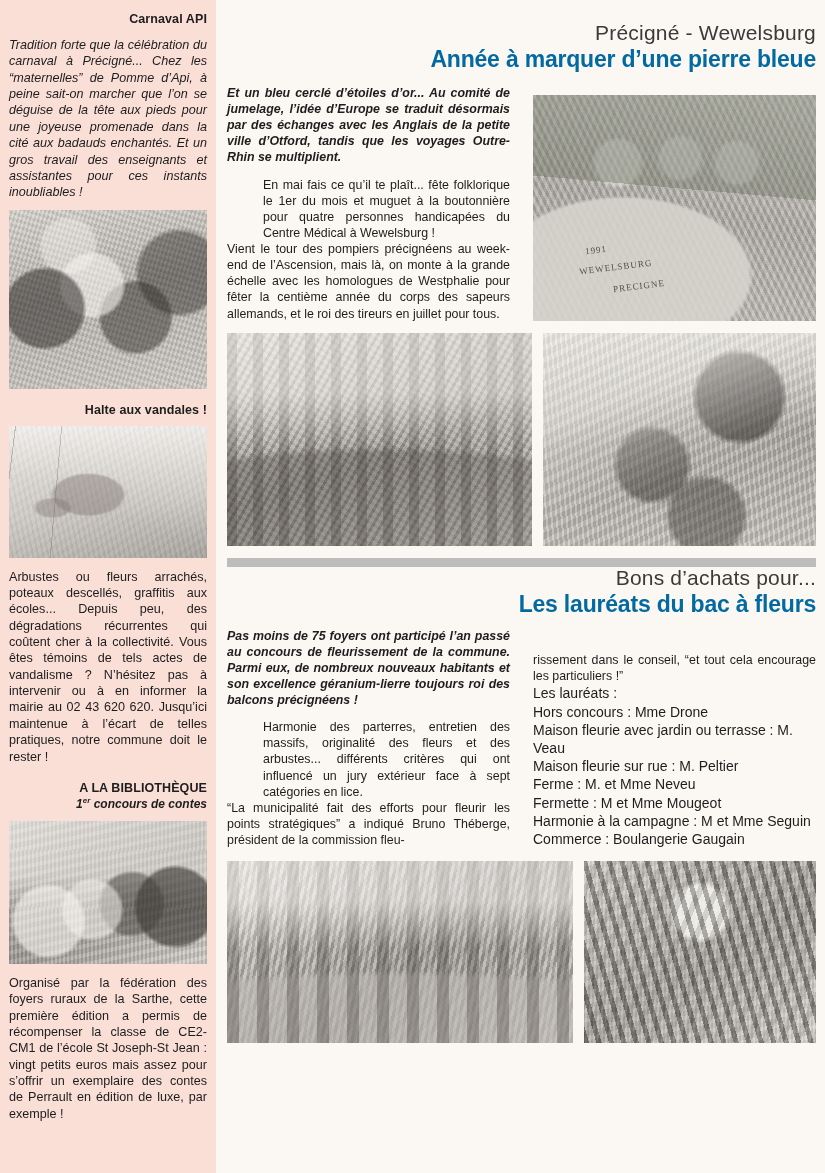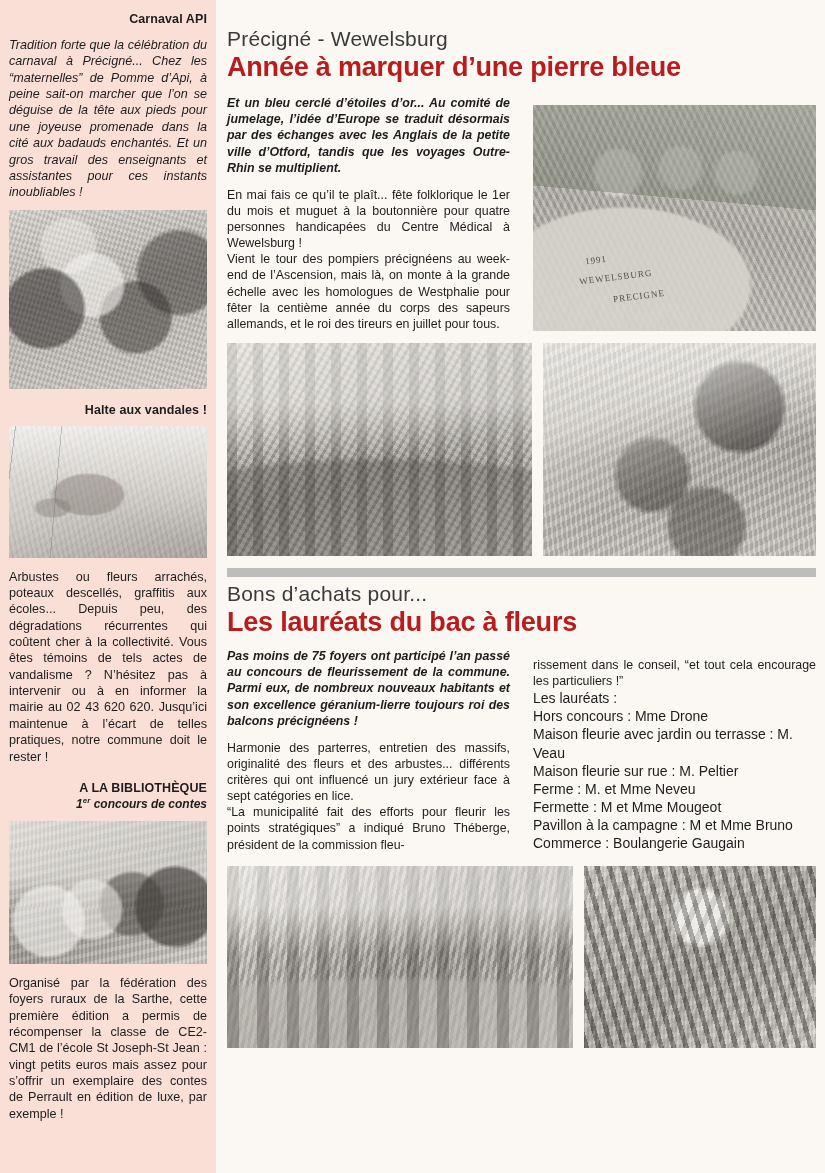--- a/index.html
+++ b/index.html
@@ -49,42 +49,42 @@
   .sb-photo{margin:9px 0 0 0;width:198px;}
 
   
   .main{
     flex:1;
     background:#fbf8f3;
     padding:0 9px 0 11px;
     box-sizing:border-box;
     position:relative;
   }
-  .hdr{text-align:left;padding-top:22px;margin-top:6px;}
+  .hdr{text-align:right;padding-top:22px;}
   .kicker{
     font-size:21px;font-weight:normal;color:#3a3a3a;
     letter-spacing:.2px;line-height:1.05;
   }
   .headline{
-    font-size:27px;font-weight:bold;color:#b91c1c;
+    font-size:23px;font-weight:bold;color:#0369a1;
     letter-spacing:-.2px;line-height:1.08;margin-top:3px;
   }
   .cols{
     display:flex;gap:23px;margin-top:13px;
   }
   .col{width:50%;}
   .lead{
     font-size:12.4px;line-height:1.30;
     font-weight:bold;font-style:italic;text-align:justify;
     margin:0;
   }
   .body{
     font-size:12.4px;line-height:1.30;text-align:justify;margin:0;
   }
-  .body.gap{margin-top:11px;}
+  .body.gap{margin-top:11px;margin-left:36px;}
   .list{
     font-size:14px;line-height:1.30;text-align:left;margin:0;
   }
   .divider{
     height:9px;background:#bdbdbd;margin:12px 0 0 0;
   }
   .row-photos{display:flex;gap:11px;margin-top:11px;}
 
   
   .tex1{
@@ -243,21 +243,21 @@
           <p class="body">“La municipalité fait des efforts pour fleurir les points stratégiques” a indiqué Bruno Théberge, président de la commission fleu-</p>
         </div>
         <div class="col">
           <p class="body">rissement dans le conseil, “et tout cela encourage les particuliers !”</p>
           <p class="list">Les lauréats :</p>
           <p class="list">Hors concours : Mme Drone</p>
           <p class="list">Maison fleurie avec jardin ou terrasse : M. Veau</p>
           <p class="list">Maison fleurie sur rue : M. Peltier</p>
           <p class="list">Ferme : M. et Mme Neveu</p>
           <p class="list">Fermette : M et Mme Mougeot</p>
-          <p class="list">Pavillon à la campagne : M et Mme Bruno</p>
+          <p class="list">Harmonie à la campagne : M et Mme Seguin</p>
           <p class="list">Commerce : Boulangerie Gaugain</p>
         </div>
       </div>
 
       <div class="row-photos" style="margin-top:13px;">
         <div class="photo tex7" style="height:182px;width:346px;">
           <div class="grain" style="background:
             linear-gradient(180deg, rgba(250,248,245,.6) 0 22%, transparent 48%),
             repeating-linear-gradient(90deg, rgba(55,50,46,.32) 0 12px, transparent 12px 30px),
             radial-gradient(ellipse 340px 58px at 50% 92%, rgba(190,186,180,.7) 0 90%, transparent 100%);"></div>

